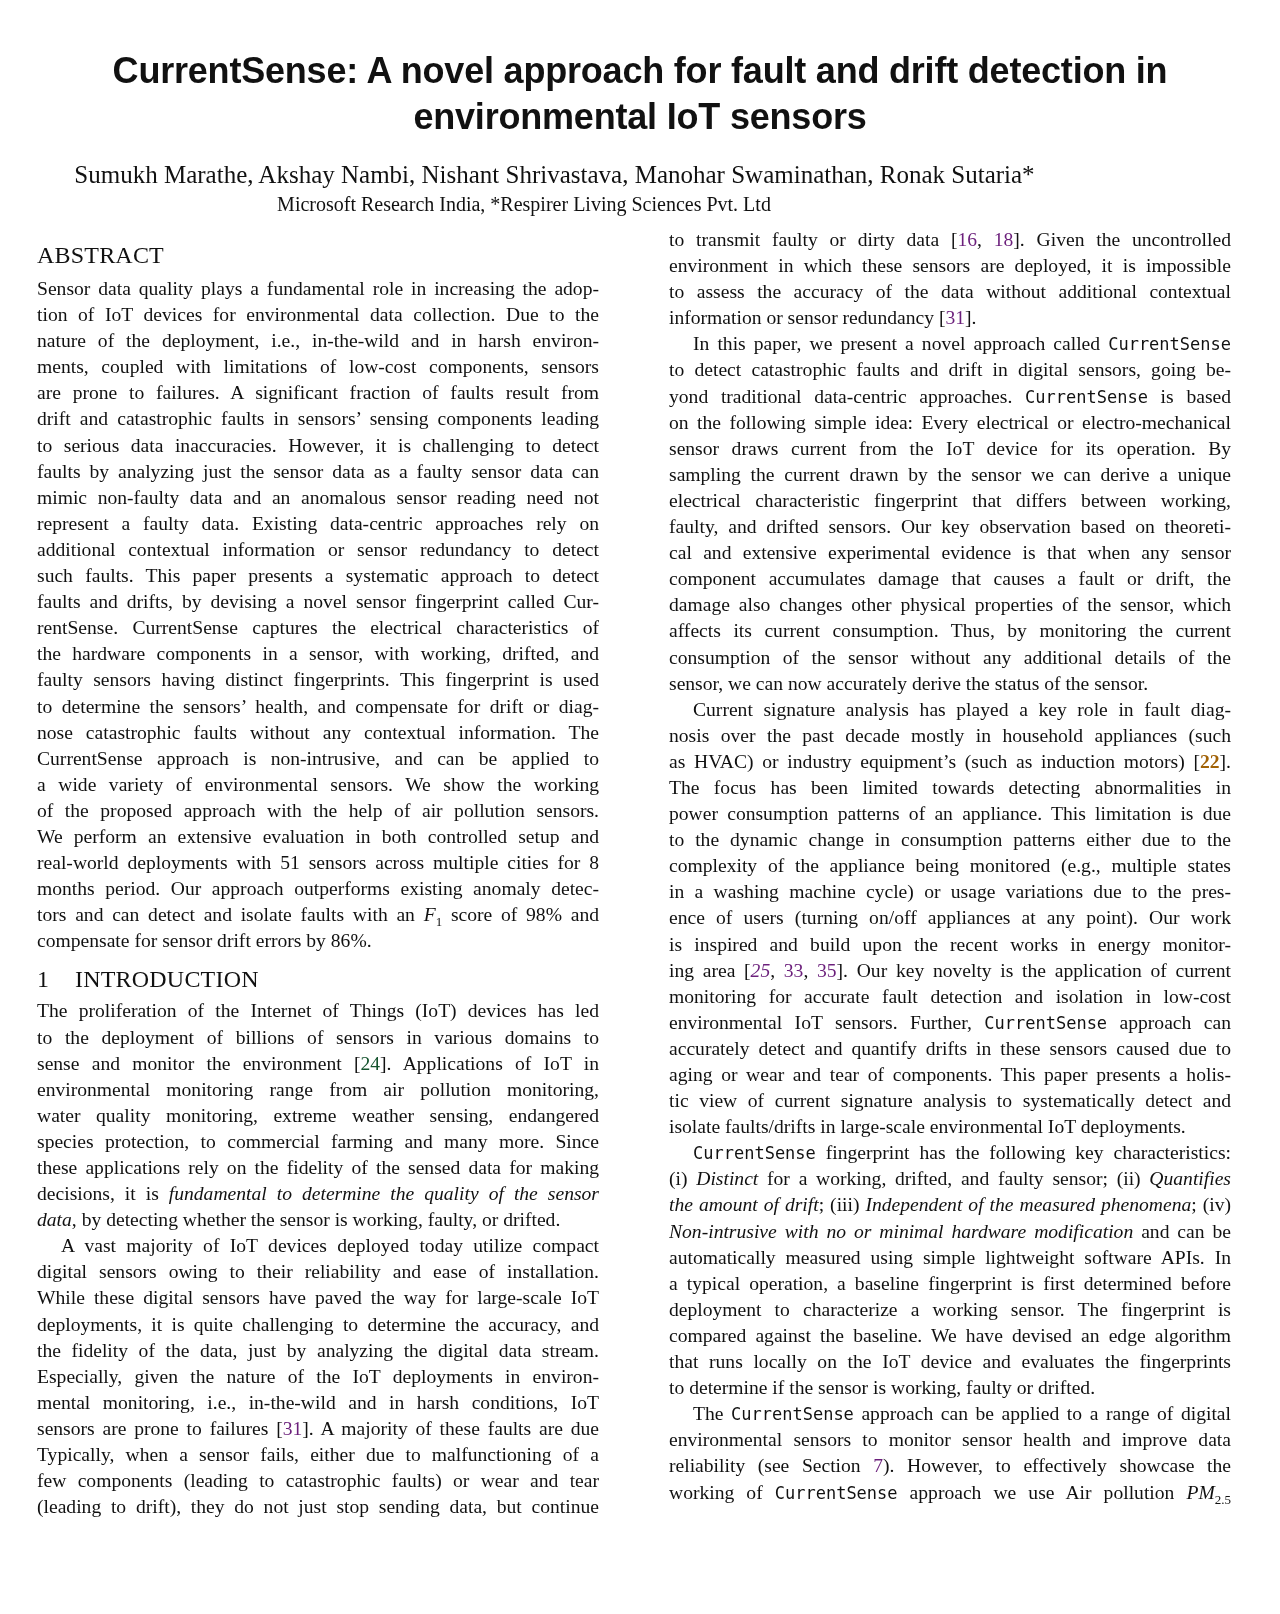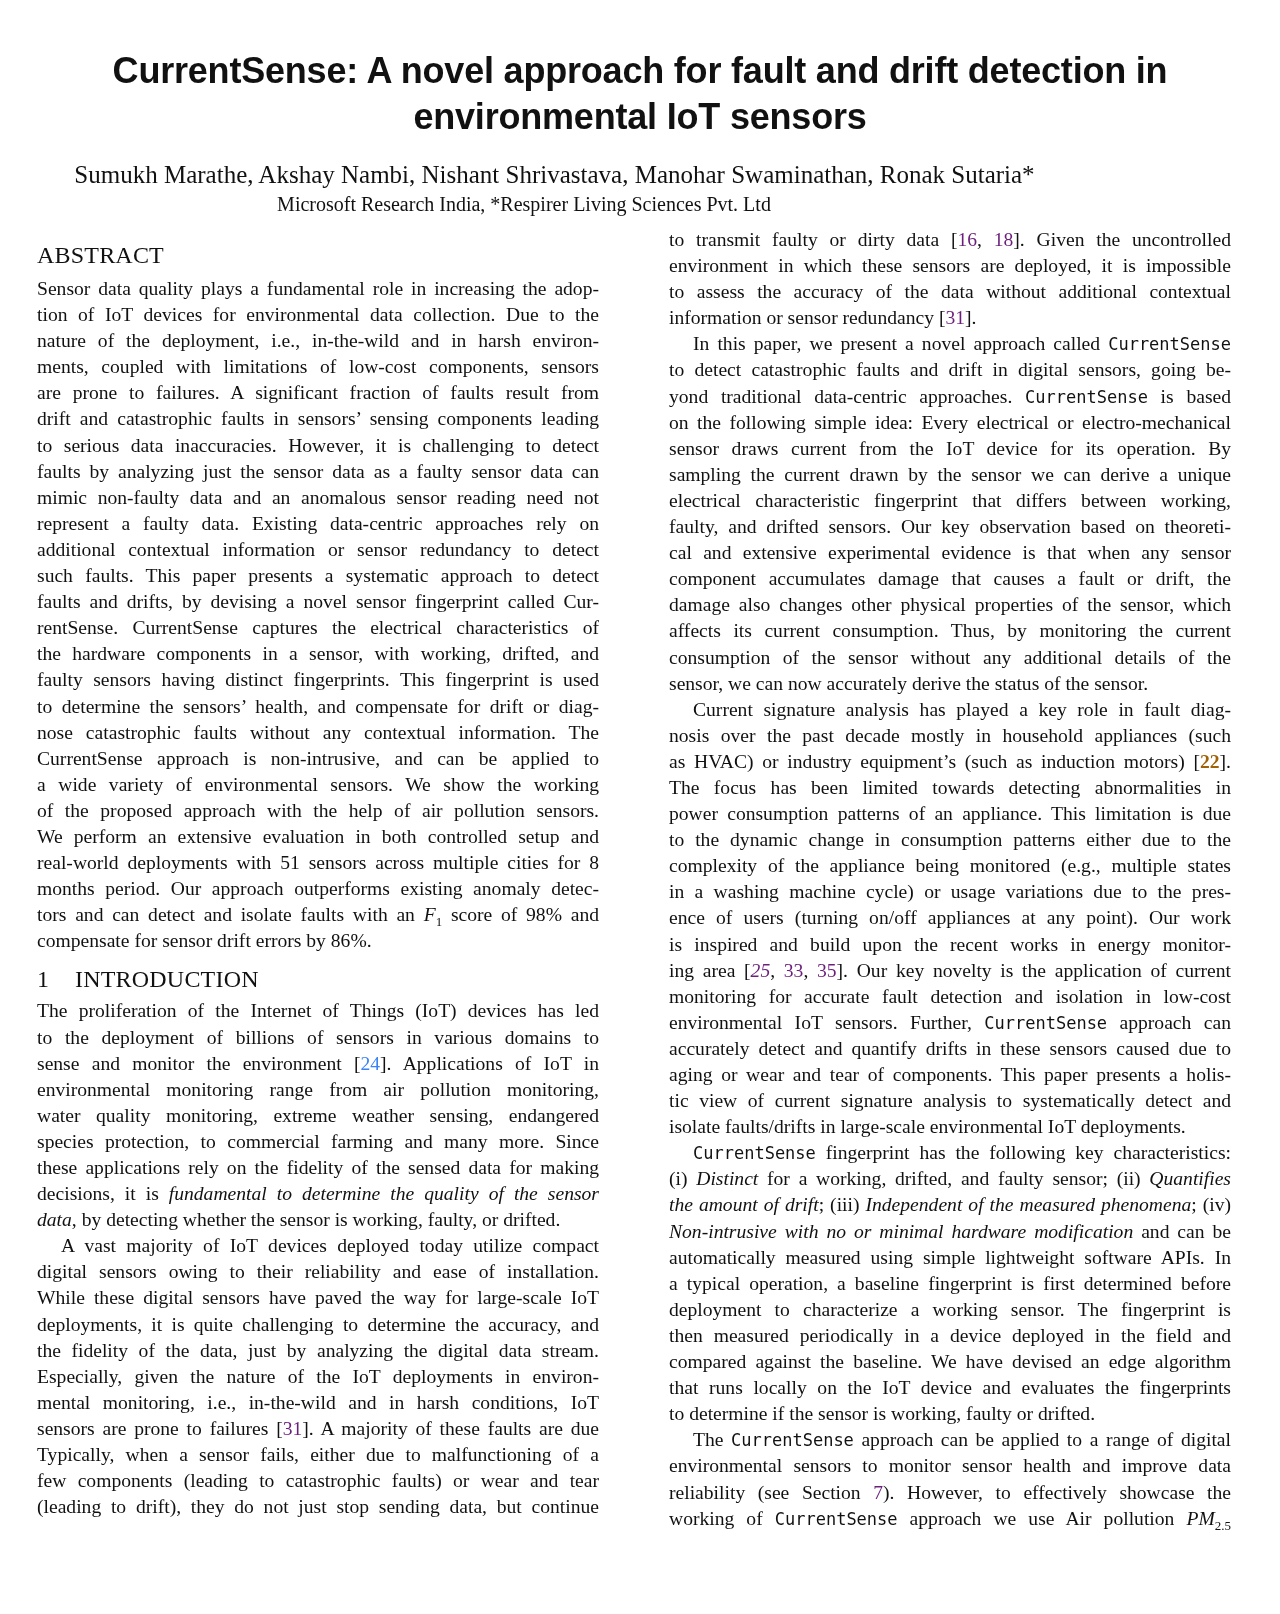--- a/index.html
+++ b/index.html
@@ -82,21 +82,21 @@
     <span class="ln last">compensate for sensor drift errors by 86%.</span>
   </div>
 
   <div class="gap-intro"></div>
   <h2 class="hdr"><span class="num">1</span><span>INTRODUCTION</span></h2>
   <div style="height:4px"></div>
 
   <div>
     <span class="ln">The proliferation of the Internet of Things (IoT) devices has led</span>
     <span class="ln">to the deployment of billions of sensors in various domains to</span>
-    <span class="ln"><span>sense and monitor the environment [</span><a class="cite" style="color: #3b82f6;">24</a><span>]. Applications of IoT in</span></span>
+    <span class="ln"><span>sense and monitor the environment [</span><a class="cite" style="color: #14532d;">24</a><span>]. Applications of IoT in</span></span>
     <span class="ln">environmental monitoring range from air pollution monitoring,</span>
     <span class="ln">water quality monitoring, extreme weather sensing, endangered</span>
     <span class="ln">species protection, to commercial farming and many more. Since</span>
     <span class="ln">these applications rely on the fidelity of the sensed data for making</span>
     <span class="ln"><span>decisions, it is </span><i>fundamental to determine the quality of the sensor</i></span>
     <span class="ln last"><i>data</i><span>, by detecting whether the sensor is working, faulty, or drifted.</span></span>
   </div>
 
   <div>
     <span class="ln indent">A vast majority of IoT devices deployed today utilize compact</span>
@@ -159,21 +159,20 @@
   </div>
 
   <div>
     <span class="ln indent"><span class="mono">CurrentSense</span><span> fingerprint has the following key characteristics:</span></span>
     <span class="ln"><span>(i) </span><i>Distinct</i><span> for a working, drifted, and faulty sensor; (ii) </span><i>Quantifies</i></span>
     <span class="ln"><i>the amount of drift</i><span>; (iii) </span><i>Independent of the measured phenomena</i><span>; (iv)</span></span>
     <span class="ln"><i>Non-intrusive with no or minimal hardware modification</i><span> and can be</span></span>
     <span class="ln">automatically measured using simple lightweight software APIs. In</span>
     <span class="ln">a typical operation, a baseline fingerprint is first determined before</span>
     <span class="ln">deployment to characterize a working sensor. The fingerprint is</span>
-    <span class="ln">then measured periodically in a device deployed in the field and</span>
     <span class="ln">compared against the baseline. We have devised an edge algorithm</span>
     <span class="ln">that runs locally on the IoT device and evaluates the fingerprints</span>
     <span class="ln last">to determine if the sensor is working, faulty or drifted.</span>
   </div>
 
   <div>
     <span class="ln indent"><span>The </span><span class="mono">CurrentSense</span><span> approach can be applied to a range of digital</span></span>
     <span class="ln">environmental sensors to monitor sensor health and improve data</span>
     <span class="ln"><span>reliability (see Section </span><a class="cite" style="color: rgb(107, 31, 123);">7</a><span>). However, to effectively showcase the</span></span>
     <span class="ln"><span>working of </span><span class="mono">CurrentSense</span><span> approach we use Air pollution </span><i>PM</i><sub style="font-size:13px;line-height:0;">2.5</sub></span>

